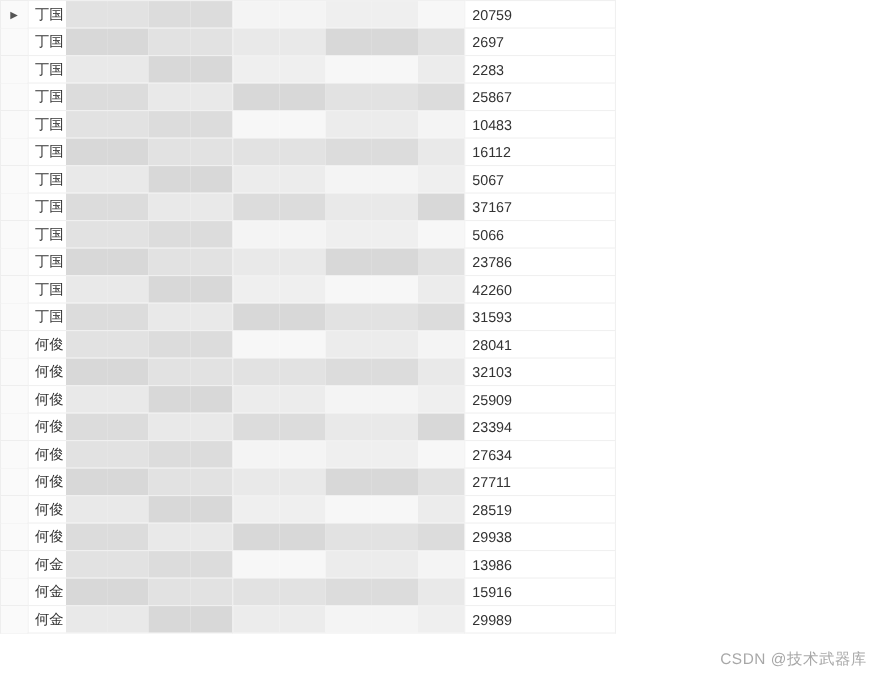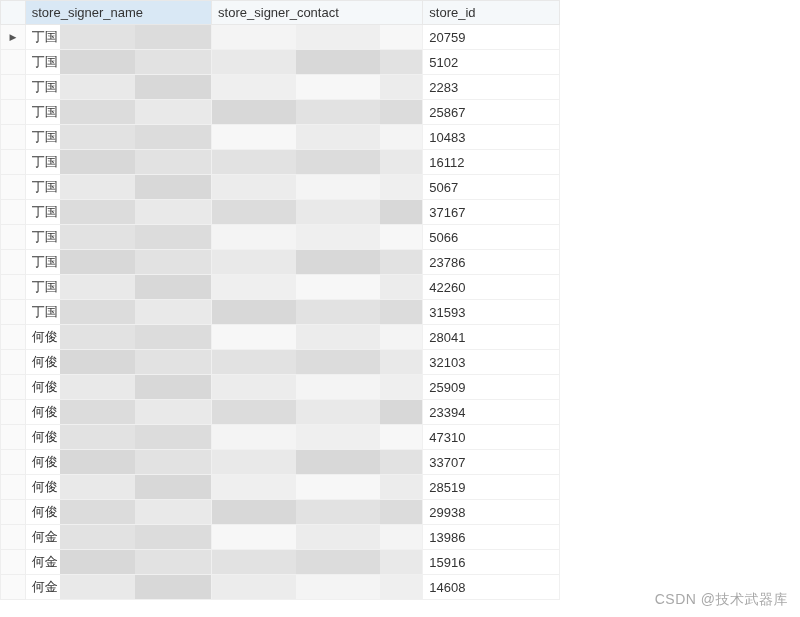--- a/index.html
+++ b/index.html
@@ -73,26 +73,20 @@
       bottom: 8px;
       color: rgba(120,120,120,0.65);
       font-size: 14px;
       letter-spacing: 0.5px;
     }
   </style>
 </head>
 <body>
 
 <div class="grid">
-  <div class="hdr-row">
-    <div class="hdr-cell gutter-hdr"></div>
-    <div class="hdr-cell col-name hdr-selected">store_signer_name</div>
-    <div class="hdr-cell col-contact">store_signer_contact</div>
-    <div class="hdr-cell col-id">store_id</div>
-  </div>
 <div class="row">
       <div class="cell gutter">▶</div>
       <div class="cell col-name">丁国<div class="censor cen-a" style="display: flex;">
           <div style="flex: 1 1 0%; background: rgb(226, 226, 226);"></div>
           <div style="flex: 1 1 0%; background: rgb(226, 226, 226);"></div>
           <div style="flex: 1 1 0%; background: rgb(220, 220, 220);"></div>
           <div style="flex: 1 1 0%; background: rgb(220, 220, 220);"></div>
         </div></div>
       <div class="cell col-contact">
         <div class="censor cen-b" style="display: flex;">
@@ -115,21 +109,21 @@
         </div></div>
       <div class="cell col-contact">
         <div class="censor cen-b" style="display: flex;">
           <div style="flex: 1 1 0%; background: rgb(233, 233, 233);"></div>
           <div style="flex: 1 1 0%; background: rgb(233, 233, 233);"></div>
           <div style="flex: 1 1 0%; background: rgb(216, 216, 216);"></div>
           <div style="flex: 1 1 0%; background: rgb(216, 216, 216);"></div>
           <div style="flex: 1 1 0%; background: rgb(226, 226, 226);"></div>
         </div>
       </div>
-      <div class="cell col-id">5102</div>
+      <div class="cell col-id">2697</div>
     </div>
     <div class="row">
       <div class="cell gutter"></div>
       <div class="cell col-name">丁国<div class="censor cen-a" style="display: flex;">
           <div style="flex: 1 1 0%; background: rgb(233, 233, 233);"></div>
           <div style="flex: 1 1 0%; background: rgb(233, 233, 233);"></div>
           <div style="flex: 1 1 0%; background: rgb(216, 216, 216);"></div>
           <div style="flex: 1 1 0%; background: rgb(216, 216, 216);"></div>
         </div></div>
       <div class="cell col-contact">
@@ -400,40 +394,40 @@
         </div></div>
       <div class="cell col-contact">
         <div class="censor cen-b" style="display: flex;">
           <div style="flex: 1 1 0%; background: rgb(244, 244, 244);"></div>
           <div style="flex: 1 1 0%; background: rgb(244, 244, 244);"></div>
           <div style="flex: 1 1 0%; background: rgb(239, 239, 239);"></div>
           <div style="flex: 1 1 0%; background: rgb(239, 239, 239);"></div>
           <div style="flex: 1 1 0%; background: rgb(247, 247, 247);"></div>
         </div>
       </div>
-      <div class="cell col-id">47310</div>
-    </div>
-    <div class="row">
-      <div class="cell gutter"></div>
-      <div class="cell col-name">何俊<div class="censor cen-a" style="display: flex;">
-          <div style="flex: 1 1 0%; background: rgb(216, 216, 216);"></div>
-          <div style="flex: 1 1 0%; background: rgb(216, 216, 216);"></div>
-          <div style="flex: 1 1 0%; background: rgb(226, 226, 226);"></div>
-          <div style="flex: 1 1 0%; background: rgb(226, 226, 226);"></div>
-        </div></div>
-      <div class="cell col-contact">
-        <div class="censor cen-b" style="display: flex;">
-          <div style="flex: 1 1 0%; background: rgb(233, 233, 233);"></div>
-          <div style="flex: 1 1 0%; background: rgb(233, 233, 233);"></div>
-          <div style="flex: 1 1 0%; background: rgb(216, 216, 216);"></div>
-          <div style="flex: 1 1 0%; background: rgb(216, 216, 216);"></div>
-          <div style="flex: 1 1 0%; background: rgb(226, 226, 226);"></div>
-        </div>
-      </div>
-      <div class="cell col-id">33707</div>
+      <div class="cell col-id">27634</div>
+    </div>
+    <div class="row">
+      <div class="cell gutter"></div>
+      <div class="cell col-name">何俊<div class="censor cen-a" style="display: flex;">
+          <div style="flex: 1 1 0%; background: rgb(216, 216, 216);"></div>
+          <div style="flex: 1 1 0%; background: rgb(216, 216, 216);"></div>
+          <div style="flex: 1 1 0%; background: rgb(226, 226, 226);"></div>
+          <div style="flex: 1 1 0%; background: rgb(226, 226, 226);"></div>
+        </div></div>
+      <div class="cell col-contact">
+        <div class="censor cen-b" style="display: flex;">
+          <div style="flex: 1 1 0%; background: rgb(233, 233, 233);"></div>
+          <div style="flex: 1 1 0%; background: rgb(233, 233, 233);"></div>
+          <div style="flex: 1 1 0%; background: rgb(216, 216, 216);"></div>
+          <div style="flex: 1 1 0%; background: rgb(216, 216, 216);"></div>
+          <div style="flex: 1 1 0%; background: rgb(226, 226, 226);"></div>
+        </div>
+      </div>
+      <div class="cell col-id">27711</div>
     </div>
     <div class="row">
       <div class="cell gutter"></div>
       <div class="cell col-name">何俊<div class="censor cen-a" style="display: flex;">
           <div style="flex: 1 1 0%; background: rgb(233, 233, 233);"></div>
           <div style="flex: 1 1 0%; background: rgb(233, 233, 233);"></div>
           <div style="flex: 1 1 0%; background: rgb(216, 216, 216);"></div>
           <div style="flex: 1 1 0%; background: rgb(216, 216, 216);"></div>
         </div></div>
       <div class="cell col-contact">
@@ -514,17 +508,17 @@
         </div></div>
       <div class="cell col-contact">
         <div class="censor cen-b" style="display: flex;">
           <div style="flex: 1 1 0%; background: rgb(236, 236, 236);"></div>
           <div style="flex: 1 1 0%; background: rgb(236, 236, 236);"></div>
           <div style="flex: 1 1 0%; background: rgb(244, 244, 244);"></div>
           <div style="flex: 1 1 0%; background: rgb(244, 244, 244);"></div>
           <div style="flex: 1 1 0%; background: rgb(239, 239, 239);"></div>
         </div>
       </div>
-      <div class="cell col-id">14608</div>
+      <div class="cell col-id">29989</div>
     </div>
   </div>
 
 <div class="watermark">CSDN @技术武器库</div>
 
 </body></html>

